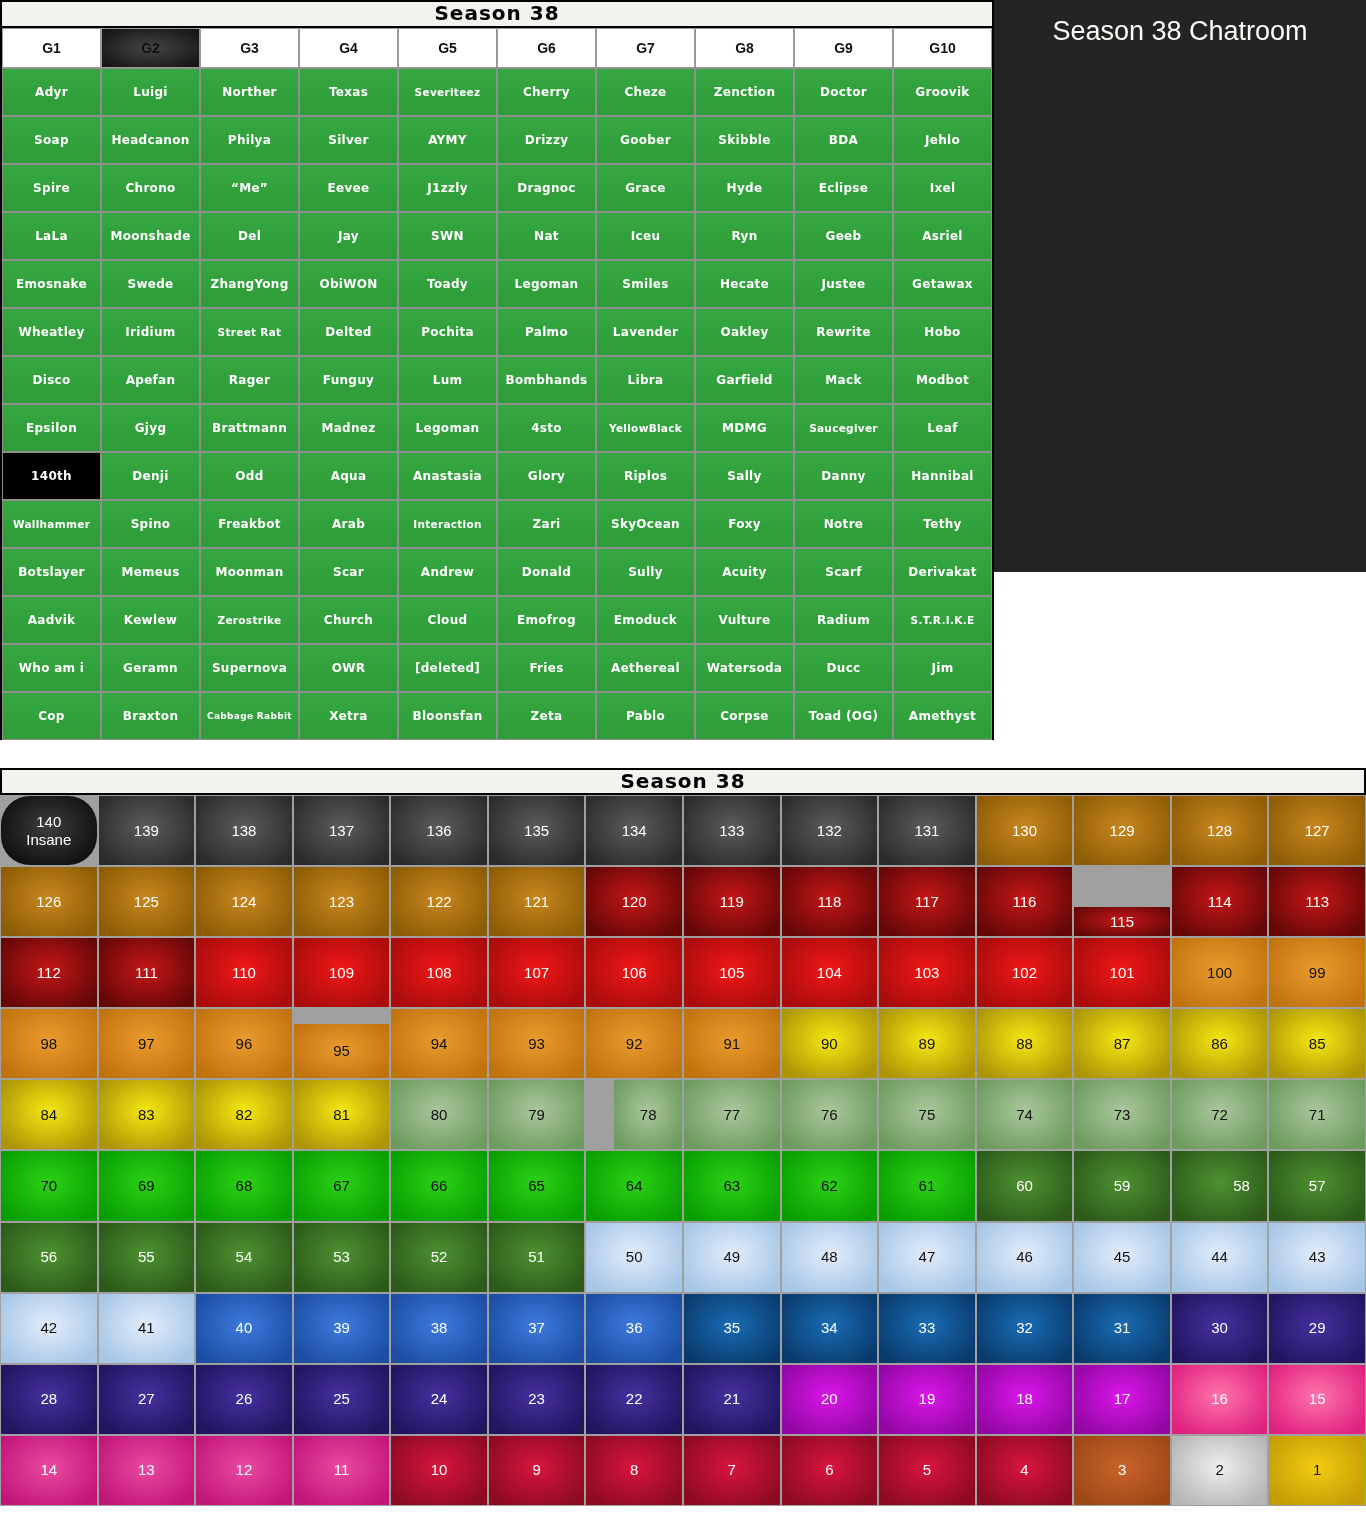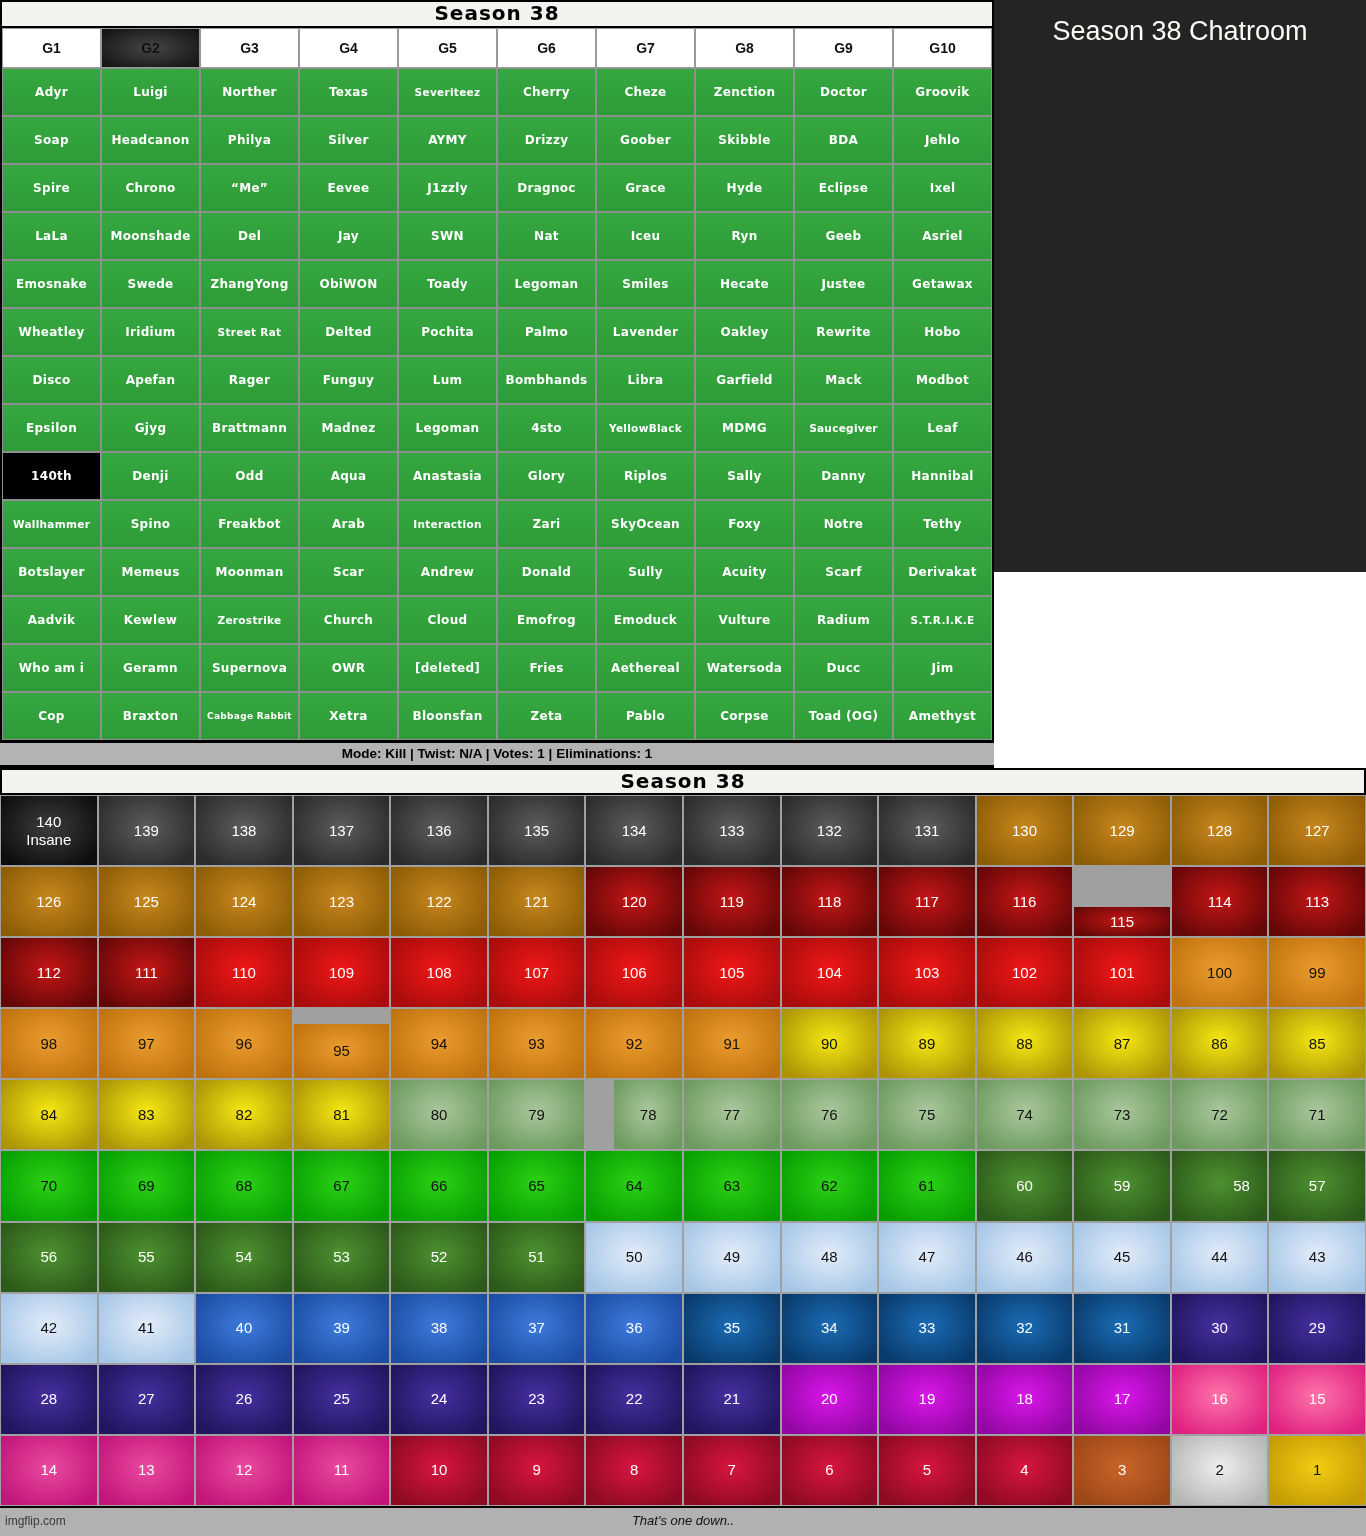--- a/index.html
+++ b/index.html
@@ -251,31 +251,30 @@
           <div class="roster-cell">Braxton</div>
           <div class="roster-cell tiny">Cabbage Rabbit</div>
           <div class="roster-cell">Xetra</div>
           <div class="roster-cell">Bloonsfan</div>
           <div class="roster-cell">Zeta</div>
           <div class="roster-cell">Pablo</div>
           <div class="roster-cell">Corpse</div>
           <div class="roster-cell">Toad (OG)</div>
           <div class="roster-cell">Amethyst</div>
         </div>
-      <div class="mode-bar">Mode: Kill | Twist: N/A | Votes: 1 | Eliminations: 1</div>
     </div>
     <div class="chatroom">
       <div class="chatroom-title">Season 38 Chatroom</div>
     </div>
   </div>
 
   <div class="bottom-section">
     <div class="bottom-title">Season 38</div>
     <div class="ranking-grid">
-        <div class="ranking-cell" style="background: radial-gradient(at 50% 45%, rgb(61, 61, 61) 0%, rgb(13, 13, 13) 85%); color: rgb(255, 255, 255);">140
+        <div class="ranking-cell" style="background: radial-gradient(at 50% 45%, rgb(61, 61, 61) 0%, rgb(13, 13, 13) 85%); color: rgb(255, 255, 255); border-radius: 30px;">140
 Insane</div>
         <div class="ranking-cell" style="background: radial-gradient(at 50% 45%, rgb(92, 92, 92) 0%, rgb(43, 43, 43) 85%); color: rgb(255, 255, 255);">139</div>
         <div class="ranking-cell" style="background: radial-gradient(at 50% 45%, rgb(92, 92, 92) 0%, rgb(43, 43, 43) 85%); color: rgb(255, 255, 255);">138</div>
         <div class="ranking-cell" style="background: radial-gradient(at 50% 45%, rgb(92, 92, 92) 0%, rgb(43, 43, 43) 85%); color: rgb(255, 255, 255);">137</div>
         <div class="ranking-cell" style="background: radial-gradient(at 50% 45%, rgb(92, 92, 92) 0%, rgb(43, 43, 43) 85%); color: rgb(255, 255, 255);">136</div>
         <div class="ranking-cell" style="background: radial-gradient(at 50% 45%, rgb(92, 92, 92) 0%, rgb(43, 43, 43) 85%); color: rgb(255, 255, 255);">135</div>
         <div class="ranking-cell" style="background: radial-gradient(at 50% 45%, rgb(92, 92, 92) 0%, rgb(43, 43, 43) 85%); color: rgb(255, 255, 255);">134</div>
         <div class="ranking-cell" style="background: radial-gradient(at 50% 45%, rgb(92, 92, 92) 0%, rgb(43, 43, 43) 85%); color: rgb(255, 255, 255);">133</div>
         <div class="ranking-cell" style="background: radial-gradient(at 50% 45%, rgb(92, 92, 92) 0%, rgb(43, 43, 43) 85%); color: rgb(255, 255, 255);">132</div>
         <div class="ranking-cell" style="background: radial-gradient(at 50% 45%, rgb(92, 92, 92) 0%, rgb(43, 43, 43) 85%); color: rgb(255, 255, 255);">131</div>
@@ -403,19 +402,15 @@
         <div class="ranking-cell" style="background: radial-gradient(at 50% 45%, rgb(216, 21, 63) 0%, rgb(140, 10, 34) 85%); color: rgb(255, 255, 255);">9</div>
         <div class="ranking-cell" style="background: radial-gradient(at 50% 45%, rgb(216, 21, 63) 0%, rgb(140, 10, 34) 85%); color: rgb(255, 255, 255);">8</div>
         <div class="ranking-cell" style="background: radial-gradient(at 50% 45%, rgb(216, 21, 63) 0%, rgb(140, 10, 34) 85%); color: rgb(255, 255, 255);">7</div>
         <div class="ranking-cell" style="background: radial-gradient(at 50% 45%, rgb(216, 21, 63) 0%, rgb(140, 10, 34) 85%); color: rgb(255, 255, 255);">6</div>
         <div class="ranking-cell" style="background: radial-gradient(at 50% 45%, rgb(216, 21, 63) 0%, rgb(140, 10, 34) 85%); color: rgb(255, 255, 255);">5</div>
         <div class="ranking-cell" style="background: radial-gradient(at 50% 45%, rgb(216, 21, 63) 0%, rgb(140, 10, 34) 85%); color: rgb(255, 255, 255);">4</div>
         <div class="ranking-cell" style="background: radial-gradient(at 50% 45%, rgb(201, 100, 42) 0%, rgb(156, 71, 22) 85%); color: rgb(255, 255, 255);">3</div>
         <div class="ranking-cell" style="background: radial-gradient(at 50% 45%, rgb(238, 238, 238) 0%, rgb(181, 181, 181) 85%); color: rgb(17, 17, 17);">2</div>
         <div class="ranking-cell" style="background: radial-gradient(at 50% 45%, rgb(242, 204, 18) 0%, rgb(195, 155, 4) 85%); color: rgb(17, 17, 17);">1</div>
       </div>
-    <div class="footer-bar">
-      <span class="imgflip-watermark">imgflip.com</span>
-      <span class="footer-message">That's one down..</span>
-    </div>
   </div>
 
 </div>
 
 </body></html>

